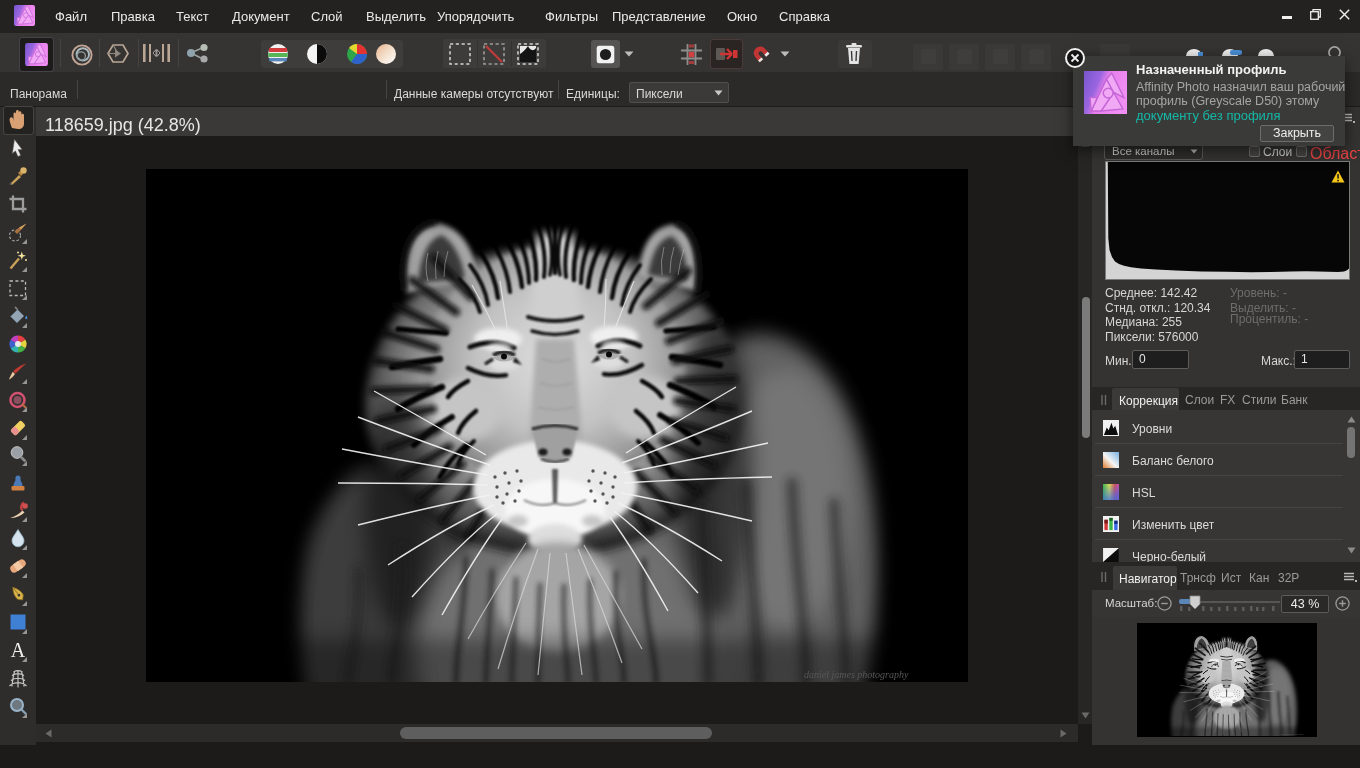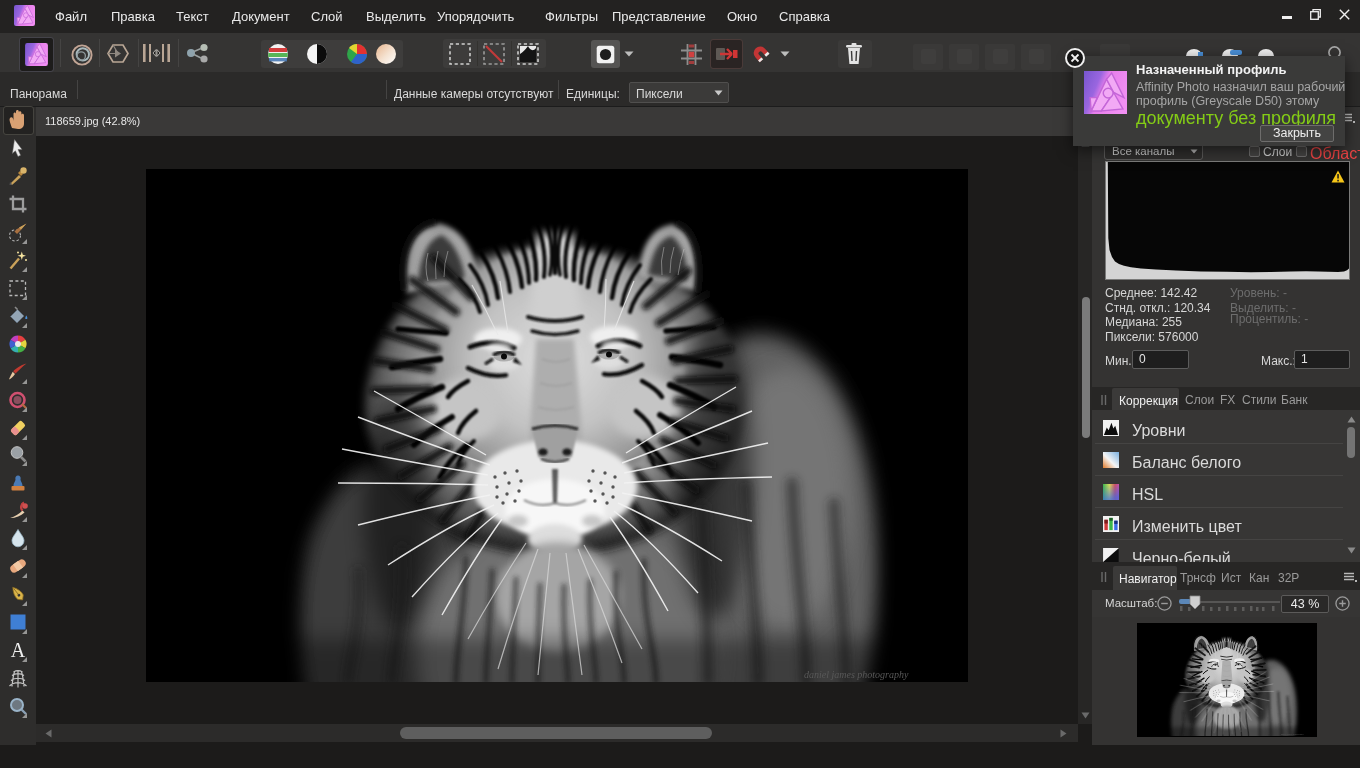--- a/index.html
+++ b/index.html
@@ -7,21 +7,21 @@
 #stage{position:relative;width:1360px;height:768px}
 .menu{color:#e9e9e9;font-size:13px;line-height:33px;display:inline-block}
 .tbtn{position:absolute;border-radius:2px}
 .csep{position:absolute;top:80px;width:1px;height:19px;background:#454443}
 .ctext{position:absolute;color:#d9d9d9;font-size:12px;white-space:nowrap}
 
 .ptext{position:absolute;font-size:12px;color:#d6d6d6;white-space:nowrap}
 .dim{color:#6d6d6d !important}
 .inbox{position:absolute;background:#1e1e1e;border:1px solid #5c5c5c;border-radius:2px;color:#e5e5e5;font-size:12px;line-height:16px}
 .arow{position:absolute;left:1095px;width:248px;height:1px;background:#454443}
-.alabel{position:absolute;font-size:16px;color:#dadada;white-space:nowrap}
+.alabel{position:absolute;font-size:12px;color:#dadada;white-space:nowrap}
 .tab{position:absolute;font-size:12px;color:#9a9a9a;white-space:nowrap}
 .tabact{color:#f0f0f0}
 </style></head>
 <body>
 <div id="stage">
 
 <div class="abs" style="left:0;top:0;width:1360px;height:33px;background:#232221"></div>
 <div class="abs" style="left:0;top:33px;width:1360px;height:39px;background:#353433"></div>
 <div class="abs" style="left:0;top:72px;width:1360px;height:35px;background:#2b2a29;border-bottom:1px solid #1c1c1c"></div>
 <div class="abs" style="left:36px;top:107px;width:1042px;height:29px;background:#3a3938"></div>
@@ -217,21 +217,21 @@
 <div class="csep" style="left:386px"></div>
 <span class="ctext" style="left:394px;top:87px">Данные камеры отсутствуют</span>
 <div class="csep" style="left:558px"></div>
 <span class="ctext" style="left:566px;top:87px">Единицы:</span>
 <div class="abs" style="left:629px;top:82px;width:100px;height:21px;background:#3b3a39;border:1px solid #504f4e;border-radius:2px"></div>
 <span class="ctext" style="left:636px;top:87px">Пиксели</span>
 <svg class="abs" style="left:714px;top:90px" width="9" height="6" viewBox="0 0 9 6">
       <path d="M0.5 0.5 L8.5 0.5 L4.5 5.5 Z" fill="#c9c9c9"></path>
     </svg>
 
-<span class="abs" style="left:45px;top:115px;font-size:11px;color:#e6e6e6">118659.jpg (42.8%)</span>
+<span class="abs" style="left:45px;top:115px;font-size:18px;color:#e6e6e6">118659.jpg (42.8%)</span>
 
 <div class="abs" style="left:4px;top:107px;width:29px;height:27px;background:#232221;border-radius:2px;outline:1px solid #45443f"></div>
 <svg class="abs" style="left:0;top:107px" width="36" height="638" viewBox="0 0 36 638">
 <g transform="translate(18,13)">
         <path d="M-6 8 C-8 2 -9.5 -1 -7.5 -2.5 C-5.5 -3.5 -4.5 -1 -4.5 1 L-4.5 -6 C-4.5 -8 -2 -8 -2 -6 L-2 -8.5 C-2 -10.5 0.8 -10.5 0.8 -8.5 L0.8 -7.5 C0.8 -9.3 3.4 -9.3 3.4 -7.3 L3.4 -5 C3.4 -6.8 6 -6.8 6 -4.8 L6 3.5 C6 7 4 9 0 9 Z" fill="#d9a173"></path>
       </g>
 <g transform="translate(18,41)">
         <path d="M-3.5 -8.5 L4 1.5 L0 1.5 L2.6 7.2 L0 8.4 L-2.6 2.8 L-5.6 5.6 Z" fill="#ececec" stroke="#666" stroke-width="0.5"></path>
       </g>
 <g transform="translate(18,69)">
@@ -788,19 +788,19 @@
 <path d="M3.5 19.5 L11 4 L14.5 10.5 L8.5 19.5 Z"></path>
         <path d="M11 4 L13.5 1 L19.5 13 L14.5 10.5 Z"></path>
         <path d="M8.5 19.5 L14.5 10.5 L19 18.5 Z"></path>
         <path d="M3.5 19.5 L6.5 13 L3 13 Z"></path>
         <circle cx="11.8" cy="10.8" r="2.4"></circle>
       </g>
 </svg>
 <span class="abs" style="left:1136px;top:62px;font-size:13px;font-weight:bold;color:#f2f2f2">Назначенный профиль</span>
 <span class="abs" style="left:1136px;top:80px;font-size:12.5px;color:#a5a5a5">Affinity Photo назначил ваш рабочий</span>
 <span class="abs" style="left:1136px;top:94px;font-size:12.5px;color:#a5a5a5">профиль (Greyscale D50) этому</span>
-<span class="abs" style="left:1136px;top:108px;font-size:18px;color:#84cc16">документу без профиля</span>
+<span class="abs" style="left:1136px;top:108px;font-size:13px;color:#14b8a6">документу без профиля</span>
 <div class="abs" style="left:1260px;top:125px;width:74px;height:17px;background:#444443;border:1px solid #6e6d6c;border-radius:2px;color:#ececec;font-size:12.5px;line-height:15px;text-align:center">Закрыть</div>
 <div class="abs" style="left:1065px;top:48px;width:20px;height:20px;border-radius:50%;background:#141414;border:2px solid #f0f0f0"></div>
 <svg class="abs" style="left:1070px;top:53px" width="10" height="10" viewBox="0 0 10 10">
       <path d="M1.5 1.5 L8.5 8.5 M8.5 1.5 L1.5 8.5" stroke="#f0f0f0" stroke-width="1.8"></path>
     </svg>
 
 </div>
 </body></html>

